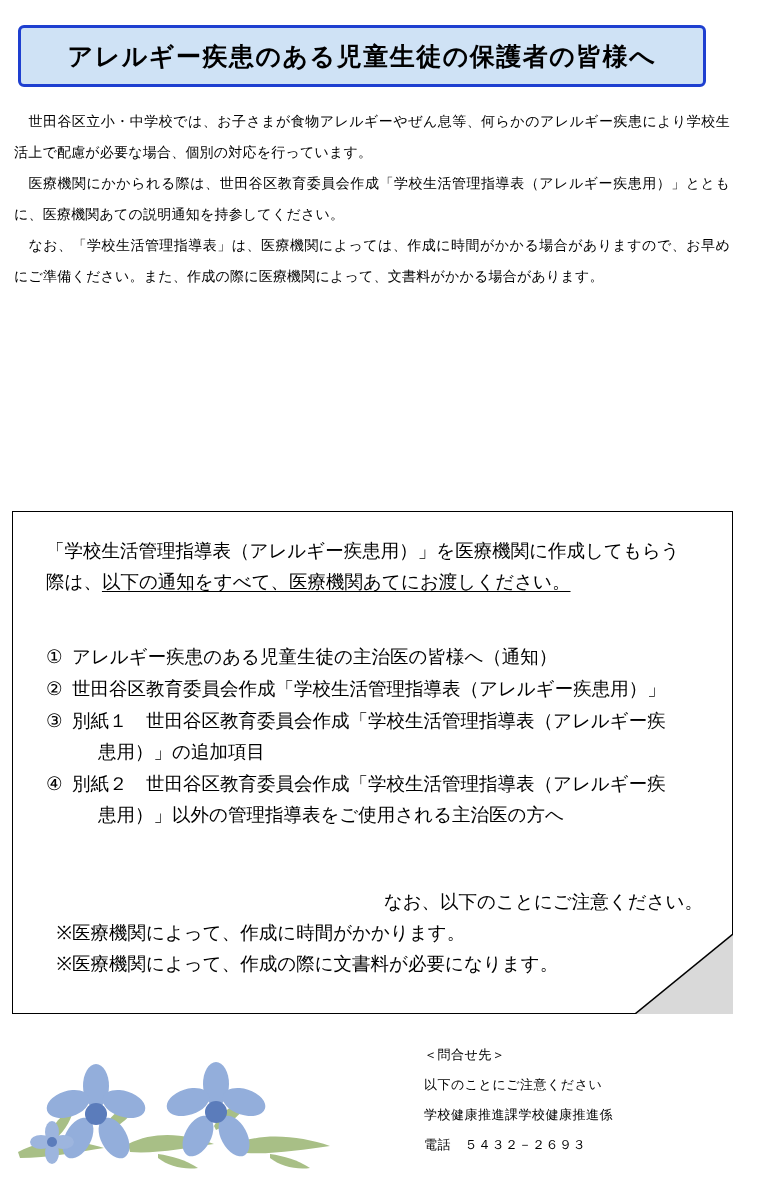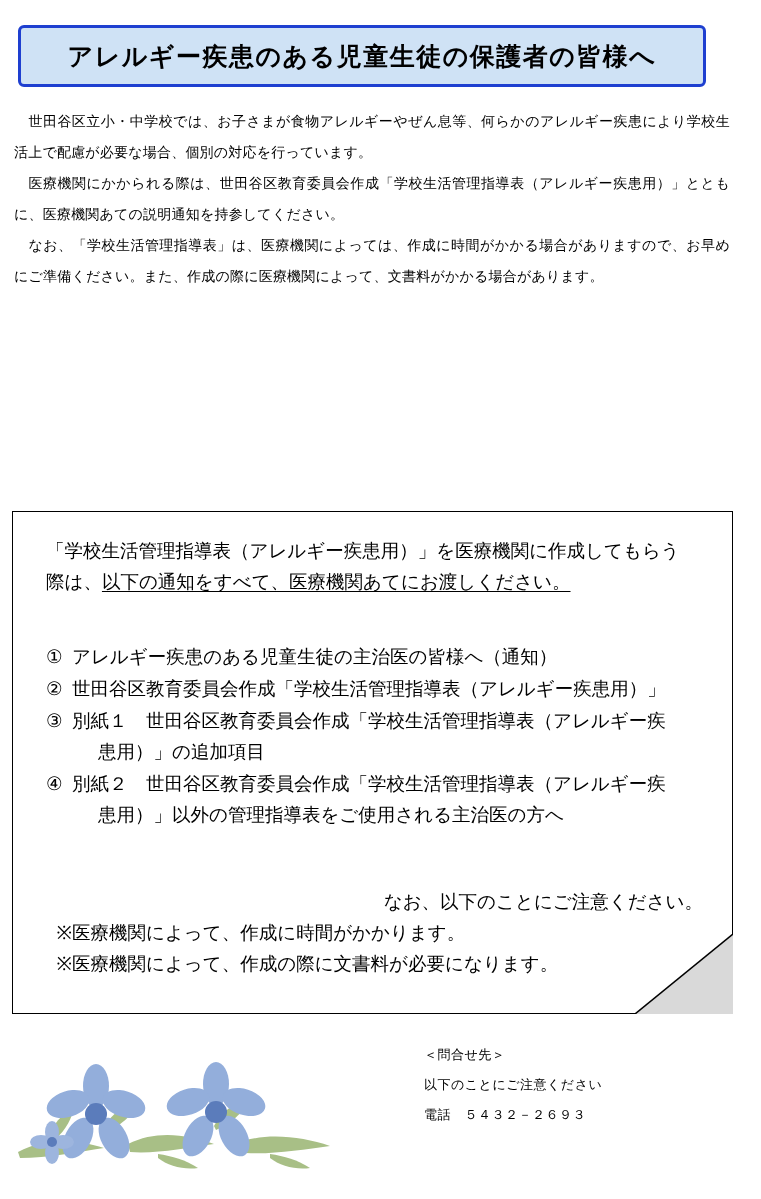--- a/index.html
+++ b/index.html
@@ -221,20 +221,21 @@
         <span class="marker">※</span>
         <span>医療機関によって、作成の際に文書料が必要になります。</span>
       </div>
     </div>
   </div>
 </div>
 
 <div class="contact">
   <div>＜問合せ先＞</div>
   <div>以下のことにご注意ください</div>
+  <div>学校健康推進課学校健康推進係</div>
   <div>電話　５４３２－２６９３</div>
 </div>
 
 <svg class="flowers" viewBox="0 0 360 135">
 
   <g fill="#a8bf86">
     <path d="M10 104 C40 88 70 92 96 100 C70 104 40 110 12 110 Z"></path>
     <path d="M120 96 C148 82 178 86 206 96 C178 100 148 106 122 104 Z"></path>
     <path d="M226 96 C256 84 292 88 322 98 C292 102 256 108 228 104 Z"></path>
     <path d="M96 80 C104 64 118 56 132 54 C124 68 112 78 98 84 Z"></path>

